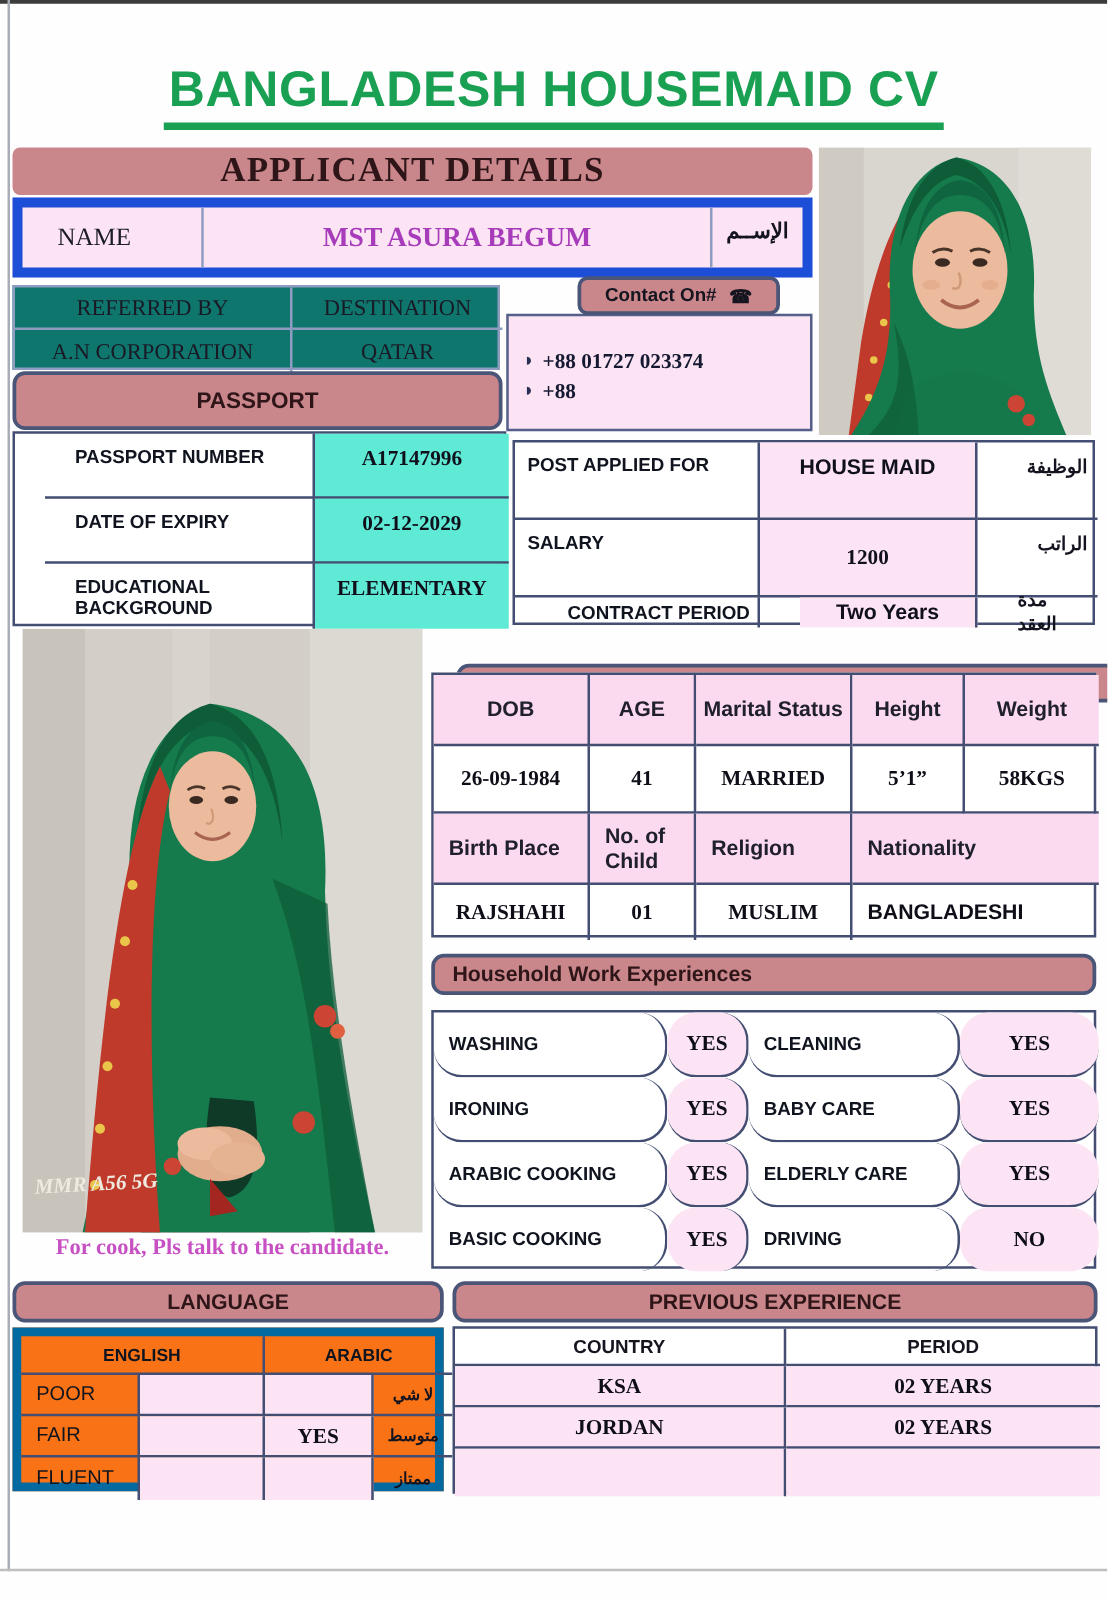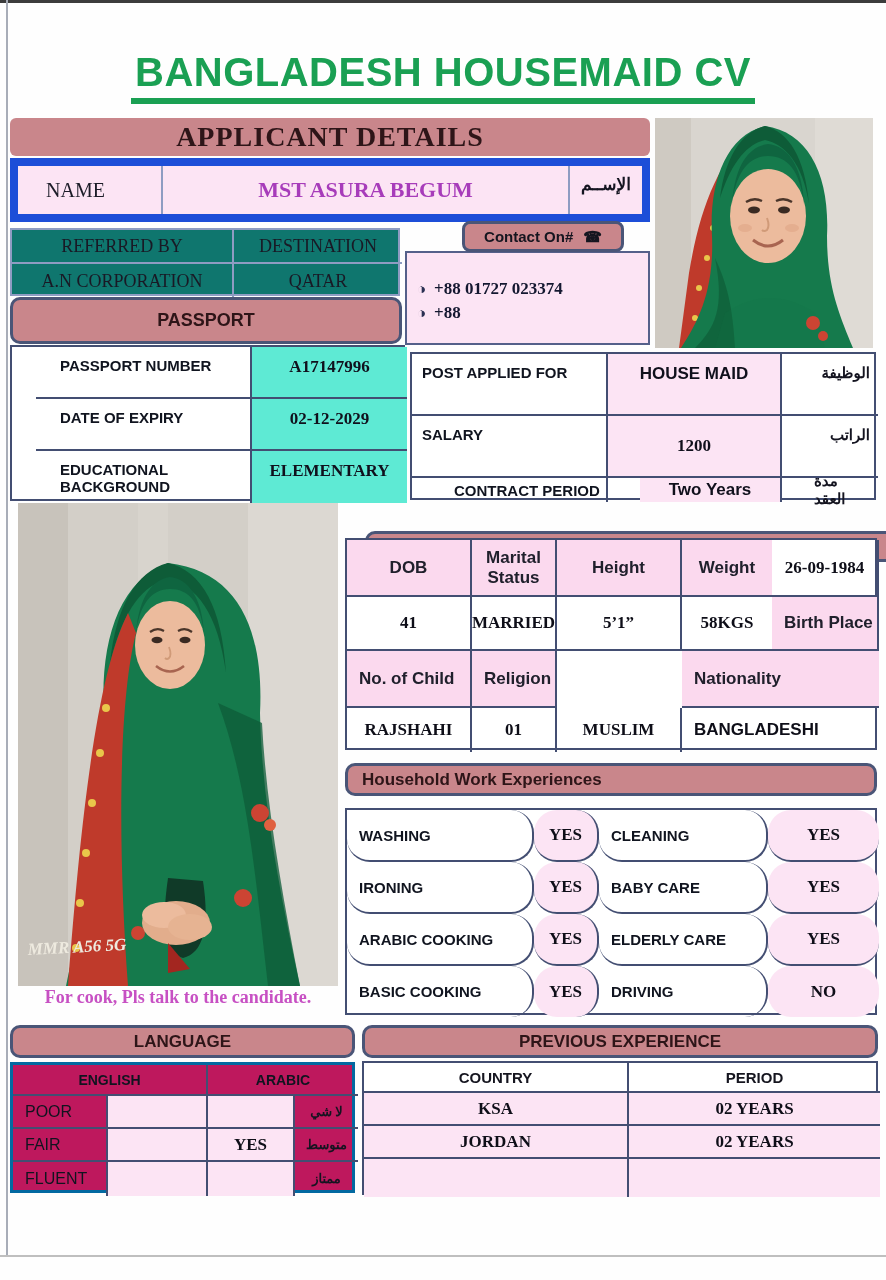--- a/index.html
+++ b/index.html
@@ -103,21 +103,21 @@
   .household-table .c{box-sizing:border-box;border-right:2px solid #434e72;border-bottom:2px solid #434e72;
        display:flex;align-items:center;border-radius:23px;}
   .household-table .c:nth-child(4n){border-right:none;}
   .household-table .c:nth-child(n+13){border-bottom:none;}
   .household-table .skill{padding-left:12px;font-weight:bold;font-size:15px;color:#10141f;}
   .household-table .yn{background:#fce4f4;justify-content:center;
        font-family:"Liberation Serif",serif;font-weight:bold;font-size:17px;color:#0e0e18;}
 
   .language-table{position:absolute;left:10px;top:1062px;width:345px;height:131px;
        display:grid;grid-template-columns:95px 100px 87px 63px;grid-template-rows:31px 33px 33px 34px;
-       border:3px solid #0369a1;box-sizing:border-box;background:#be185d;}
+       border:7px solid #0369a1;box-sizing:border-box;background:#f97316;}
   .language-table .c{box-sizing:border-box;border-right:2px solid #434e72;border-bottom:2px solid #434e72;
        display:flex;align-items:center;justify-content:center;}
   .language-table .hspan{grid-column:1/3;font-weight:bold;font-size:14px;color:#10141f;}
   .language-table .hspan2{grid-column:3/5;border-right:none;font-weight:bold;font-size:14px;color:#10141f;}
   .language-table .lab{justify-content:flex-start;padding-left:12px;font-size:16px;color:#10141f;font-weight:500;}
   .language-table .pink{background:#fce4f4;font-family:"Liberation Serif",serif;font-weight:bold;font-size:17px;color:#0e0e18;}
   .language-table .arlab{border-right:none;font-family:"Liberation Serif",serif;font-weight:bold;font-size:13px;color:#141420;}
   .language-table .lastrow{border-bottom:none;}
 
   .prev-table{position:absolute;left:362px;top:1061px;width:516px;height:134px;
@@ -218,20 +218,21 @@
     <ellipse cx="90" cy="110" rx="7" ry="4" fill="#e0a585" opacity=".6"></ellipse>
     <ellipse cx="137" cy="110" rx="7" ry="4" fill="#e0a585" opacity=".6"></ellipse>
     <path d="M70,195 C100,175 130,175 160,195 L170,230 L60,230 Z" fill="#14714628"></path>
     <circle cx="158" cy="205" r="7" fill="#cc4433"></circle>
       <circle cx="168" cy="218" r="5" fill="#cc4433"></circle>
   </svg>
 
   <div class="bar navy personal-bar">PERSONAL DETAILS</div>
   <div class="personal-table">
     <div class="c hdr">DOB</div>
+    <div class="c hdr">AGE</div>
     <div class="c hdr">Marital Status</div>
     <div class="c hdr">Height</div>
     <div class="c hdr noR">Weight</div>
     <div class="c valv">26-09-1984</div>
     <div class="c valv">41</div>
     <div class="c valv">MARRIED</div>
     <div class="c valv">5’1”</div>
     <div class="c valv noR">58KGS</div>
     <div class="c hdr left">Birth Place</div>
     <div class="c hdr left">No. of Child</div>

